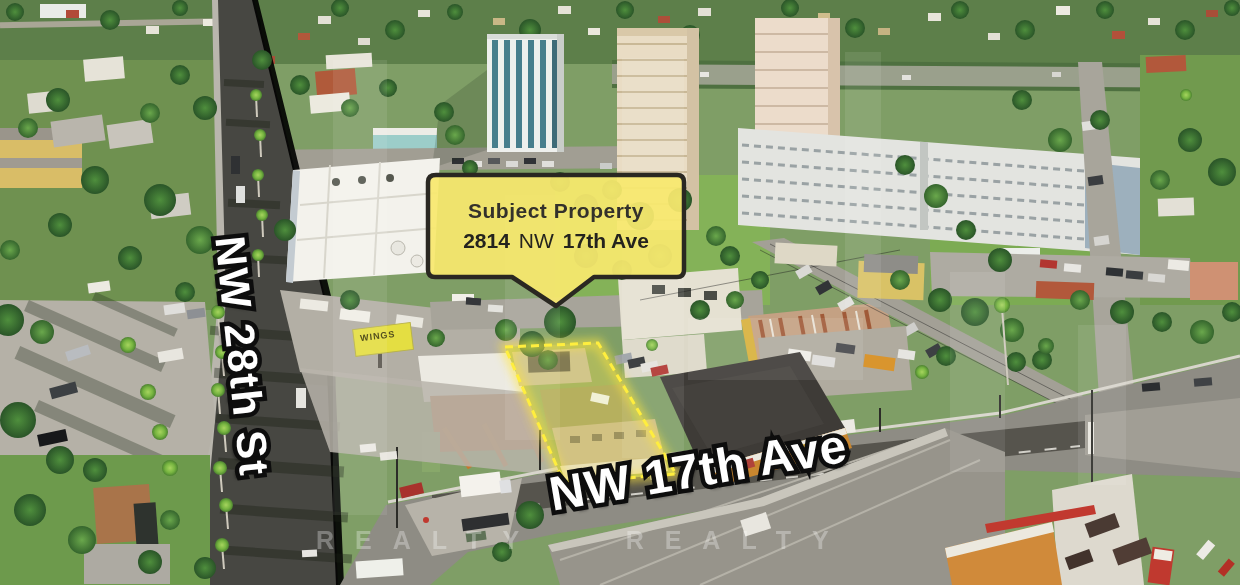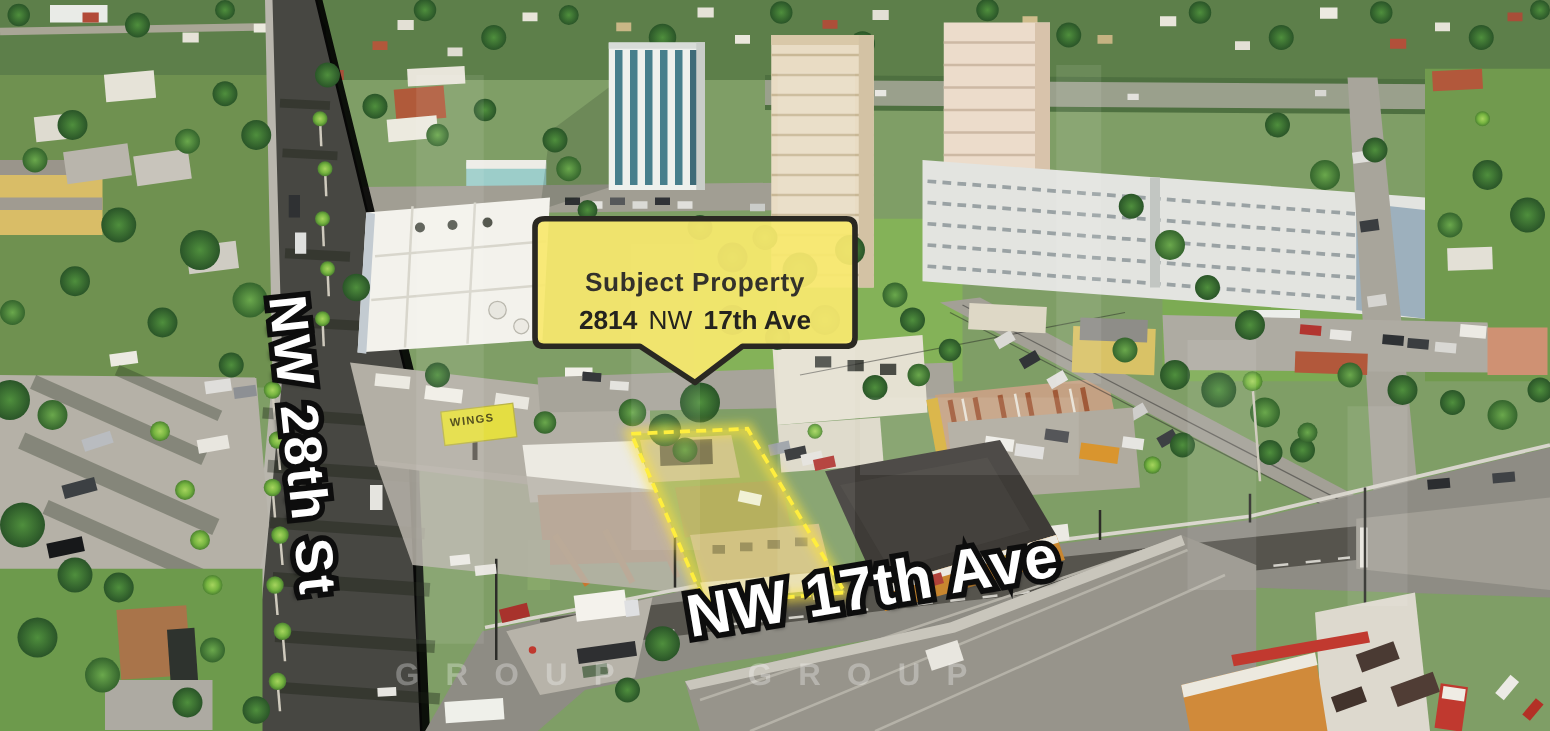--- a/index.html
+++ b/index.html
@@ -17,21 +17,21 @@
   .outlined .stroke{position:absolute;left:0;top:0;-webkit-text-stroke:9px #0d0d0d;
                     color:#0d0d0d;text-shadow:3px 5px 3px rgba(0,0,0,0.40);}
   .outlined .fill{position:relative;color:#ffffff;}
   .lbl-28{left:251px;top:234px;font-size:42px;letter-spacing:2px;
           transform:rotate(84deg);transform-origin:0 0;}
   .lbl-17{left:550px;top:470px;font-size:48px;letter-spacing:1px;
           transform:rotate(-9.5deg);transform-origin:0 50%;}
   
   .callout-text{position:absolute;left:428px;top:178px;width:256px;height:96px;
                 display:flex;flex-direction:column;align-items:center;justify-content:center;
-                gap:6px;z-index:30;margin-top:16px;}
+                gap:6px;z-index:30;}
   .callout-title{font-size:21px;font-weight:600;letter-spacing:0.5px;color:#33312b;}
   .callout-addr{font-size:21px;color:#24231e;display:flex;gap:9px;align-items:baseline;}
   .callout-addr .n1{font-weight:700;}
   .callout-addr .n2{font-weight:400;}
   .callout-addr .n3{font-weight:700;}
   .billboard-label{position:absolute;left:360px;top:331px;font-size:9px;font-weight:700;
                    color:#55511f;transform:rotate(-7deg);letter-spacing:1px;z-index:12;}
   .z10{z-index:10}.z20{z-index:20}.z25{z-index:25}.z28{z-index:28}
 </style>
 </head>
@@ -601,21 +601,21 @@
 </svg>
 
 <div class="layer z10">
   <div class="wm-block" style="left:333px;top:60px;width:54px;height:455px"></div>
   <div class="wm-block" style="left:505px;top:195px;width:55px;height:245px"></div>
   <div class="wm-block" style="left:622px;top:58px;width:62px;height:400px"></div>
   <div class="wm-block" style="left:688px;top:318px;width:175px;height:62px"></div>
   <div class="wm-block" style="left:845px;top:52px;width:36px;height:255px"></div>
   <div class="wm-block" style="left:950px;top:272px;width:55px;height:200px"></div>
   <div class="wm-block" style="left:1078px;top:325px;width:48px;height:160px"></div>
-  <span class="wm-text">GROUP GROUP</span>
+  <span class="wm-text">REALTY REALTY</span>
 </div>
 
 <span class="billboard-label">WINGS</span>
 
 <svg class="z20" width="1240" height="585" viewBox="0 0 1240 585" style="position:absolute;left:0;top:0">
   <polygon points="505,347 598,343 676,474 564,483" fill="rgba(255,240,90,0.16)" stroke="rgba(255,230,60,0.55)" stroke-width="10" filter="url(#ogl)"></polygon>
   <defs>
         <filter id="ogl" x="-30%" y="-30%" width="160%" height="160%">
           <feGaussianBlur stdDeviation="4"></feGaussianBlur>
         </filter>

